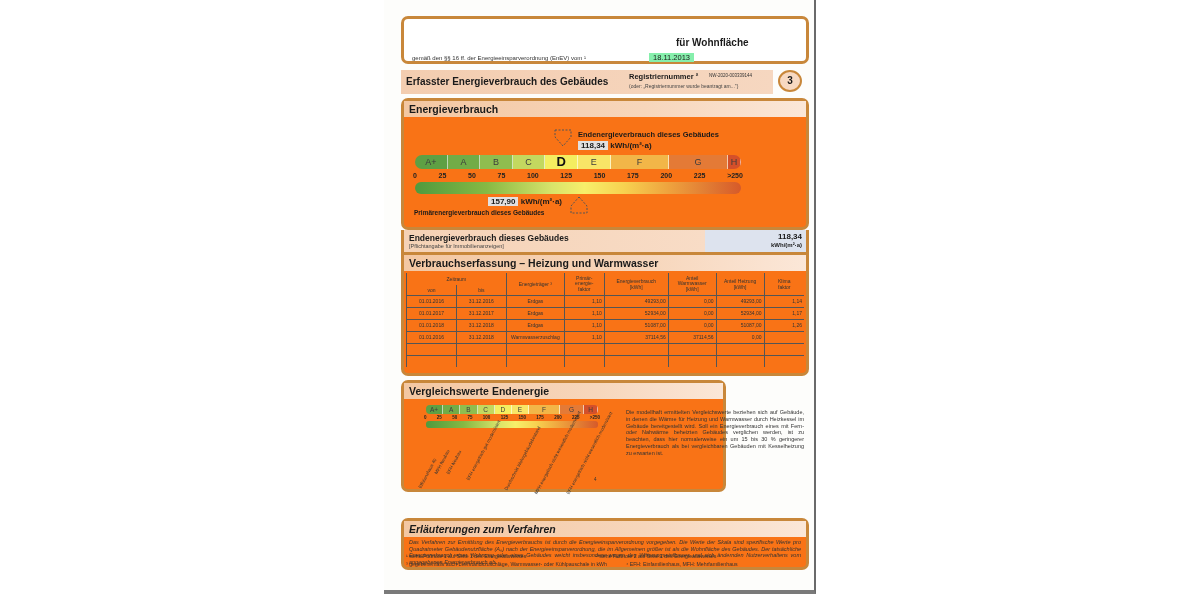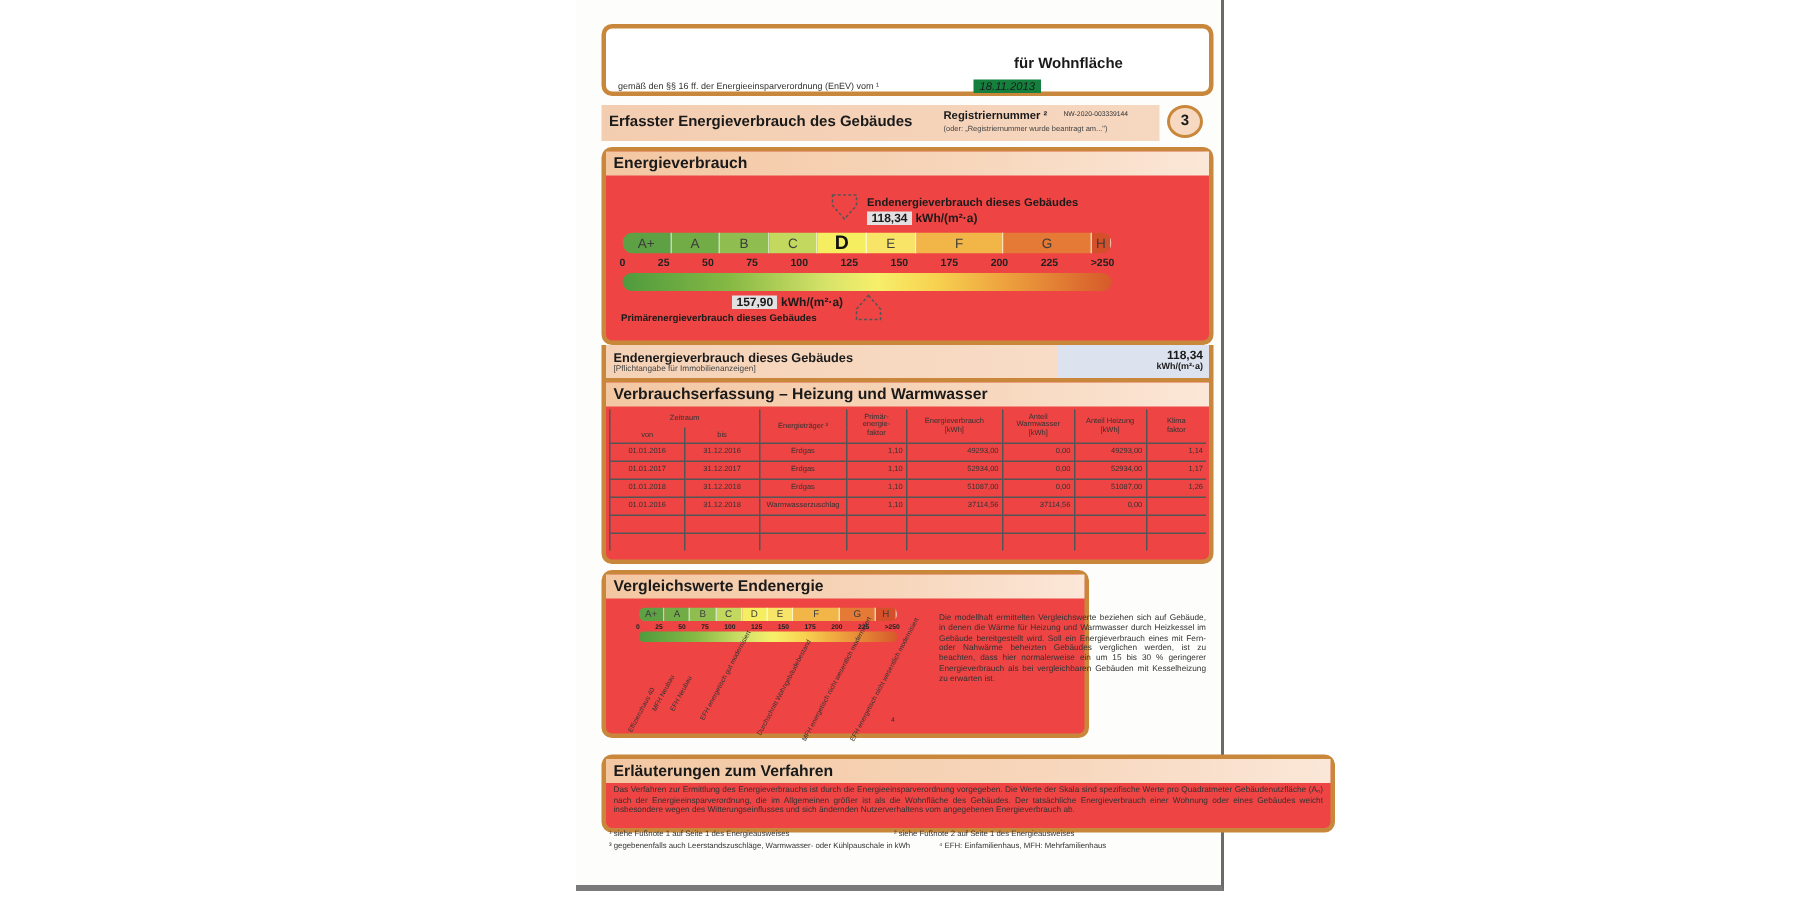--- a/index.html
+++ b/index.html
@@ -7,33 +7,33 @@
   body { font-family: "Liberation Sans", sans-serif; color: #1a1a1a; position: relative; }
 
   .page {
     position: absolute; left: 384px; top: 0; width: 432px; height: 594px;
     background: #fdfdfb;
     border-right: 2px solid #6a6a6a;
     border-bottom: 4px solid #7a7a7a;
   }
 
   .box {
-    position: absolute; border: 3px solid #c8873a; border-radius: 7px; background: #ef4444;
+    position: absolute; border: 3px solid #c8873a; border-radius: 7px; background: #f97316;
   }
   .box-head {
     background: linear-gradient(90deg, #f3c7a2 0%, #f7d6bb 60%, #fbe7d8 100%);
     font-weight: bold; font-size: 10.5px; padding: 2px 5px; color: #1a1a1a;
   }
 
   
   .title-box { left: 17px; top: 16px; width: 408px; height: 48px; background: #fff; }
   .title-main { position: absolute; left: 8px; top: 4px; font-size: 30px; font-weight: bold; letter-spacing: -0.5px; color: #111; }
   .title-sub { position: absolute; left: 272px; top: 18px; font-size: 10px; font-weight: bold; }
   .title-law { position: absolute; left: 8px; top: 36px; font-size: 6px; color: #333; }
-  .title-date { position: absolute; left: 245px; top: 34px; font-size: 7.5px; background: #15803d; padding: 0 4px; font-style: italic; }
+  .title-date { position: absolute; left: 245px; top: 34px; font-size: 7.5px; background: #86efac; padding: 0 4px; }
 
   
   .section-band {
     position: absolute; left: 17px; top: 70px; width: 372px; height: 24px;
     background: linear-gradient(90deg, #f3cdb0 0%, #f6d7c0 100%);
   }
   .section-band .lbl { position: absolute; left: 5px; top: 6px; font-size: 10px; font-weight: bold; }
   .reg-label { position: absolute; left: 228px; top: 2px; font-size: 7.5px; font-weight: bold; text-align: right; }
   .reg-value { position: absolute; left: 308px; top: 3px; font-size: 4.5px; color: #333; }
   .reg-note { position: absolute; left: 228px; top: 13px; font-size: 5px; color: #444; }
@@ -72,21 +72,21 @@
 
   
   .vg-box { left: 17px; top: 380px; width: 325px; height: 112px; }
   .small-bar .seg { font-size: 6.5px; line-height: 9px; }
   .rot-labels { position: absolute; left: 6px; top: 44px; width: 210px; height: 62px; }
   .rot { position: absolute; bottom: 0; transform-origin: left bottom; transform: rotate(-62deg); font-size: 4.5px; color: #333; white-space: nowrap; }
   .vg-text { position: absolute; left: 222px; top: 26px; width: 178px; font-size: 5.5px; line-height: 6.8px; color: #333; text-align: justify; }
   .foot4 { position: absolute; left: 190px; top: 94px; font-size: 4.5px; color: #333; }
 
   
-  .er-box { left: 17px; top: 503px; width: 489px; height: 52px; }
+  .er-box { left: 17px; top: 518px; width: 408px; height: 52px; font-style: italic; }
   .er-text { padding: 2px 5px; font-size: 5.5px; line-height: 6.6px; color: #333; text-align: justify; }
 
   .footnotes { position: absolute; left: 22px; top: 552px; width: 400px; font-size: 5.2px; color: #333; line-height: 8px; }
   .footnotes .row { display: flex; }
   .footnotes .row span:first-child { width: 190px; }
 </style>
 </head>
 <body>
 
 <div class="page">

